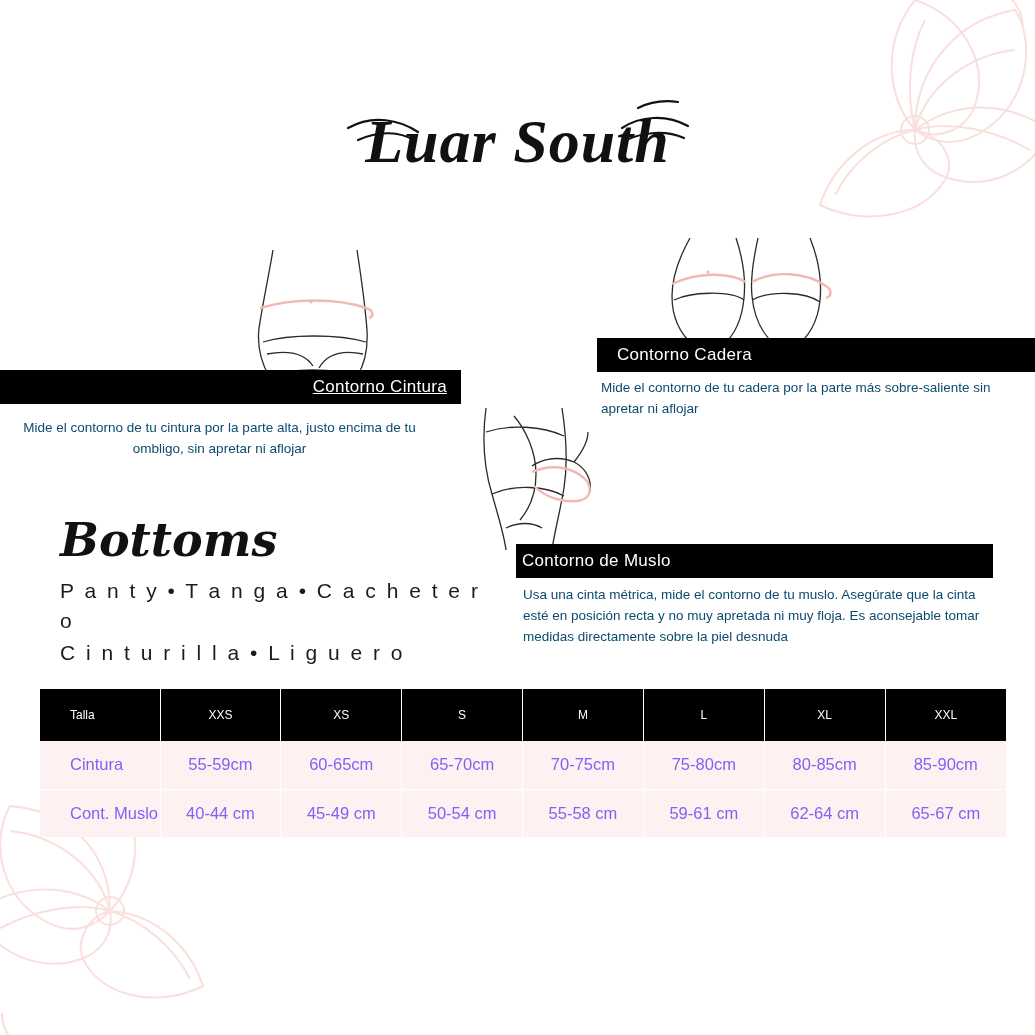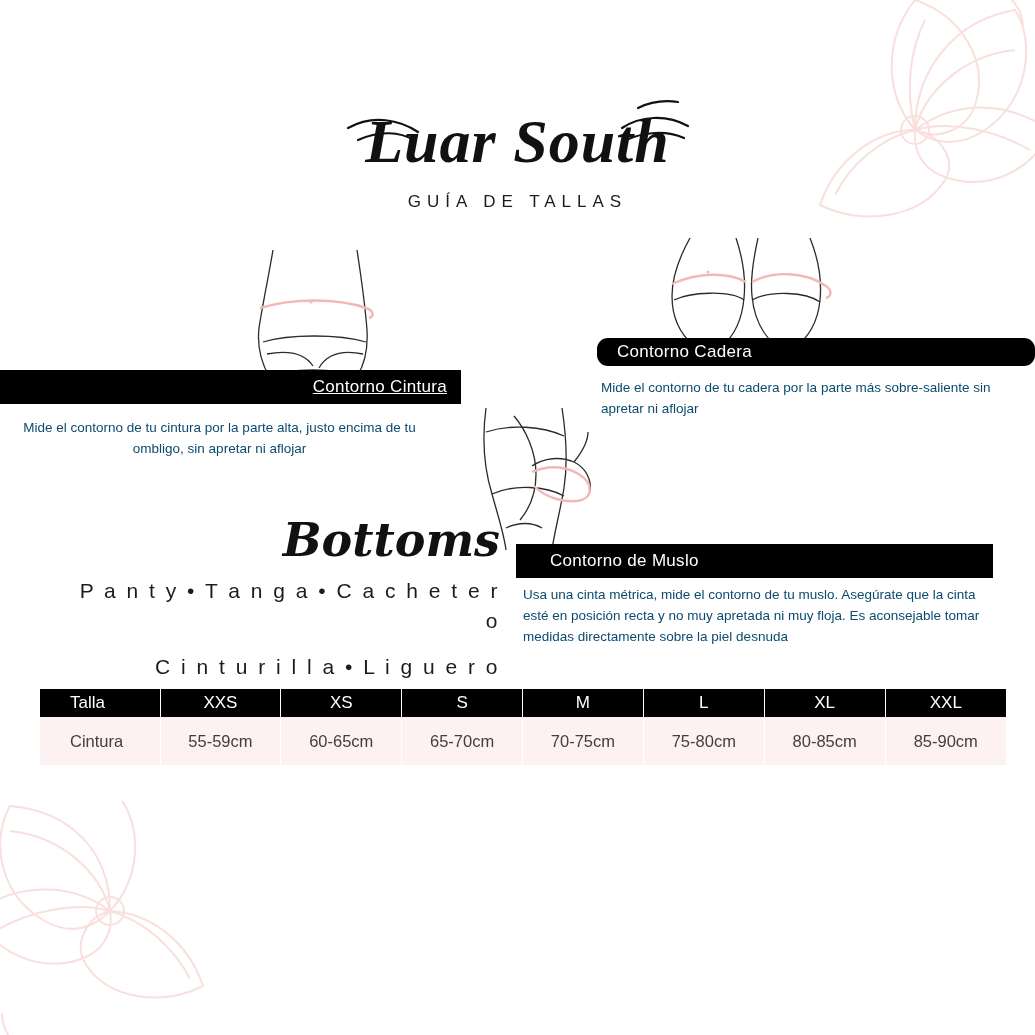--- a/index.html
+++ b/index.html
@@ -68,32 +68,31 @@
     width: 461px;
     height: 34px;
     justify-content: flex-end;
     padding-right: 14px;
     text-decoration: underline;
   }
   .banner-cadera {
     left: 597px;
     top: 338px;
     width: 438px;
-    height: 28px;
+    height: 34px;
     justify-content: flex-start;
     padding-left: 20px;
-    border-radius: 11px;
   }
   .banner-muslo {
     left: 516px;
     top: 544px;
     width: 477px;
     height: 34px;
     justify-content: flex-start;
-    padding-left: 34px;
+    padding-left: 6px;
   }
 
   
   .desc {
     position: absolute;
     font-size: 13.5px;
     line-height: 1.55;
     color: #0c4a6e;
   }
   .desc-cintura {
@@ -115,21 +114,21 @@
     width: 470px;
     text-align: left;
   }
 
   
   .bottoms {
     position: absolute;
     left: 60px;
     top: 515px;
     width: 440px;
-    text-align: right;
+    text-align: left;
   }
   .bottoms-title {
     font-family: "DejaVu Serif", serif;
     font-style: italic;
     font-weight: 700;
     font-size: 46px;
     color: #111;
     line-height: 1.1;
   }
   .bottoms-line {
@@ -149,36 +148,36 @@
   }
   table {
     border-collapse: collapse;
     width: 100%;
     table-layout: fixed;
   }
   thead th {
     background: #000000;
     color: #ffffff;
     font-weight: 400;
-    font-size: 17px;
-    height: 28px;
+    font-size: 12px;
+    height: 52px;
     border-right: 1px solid #ffffff;
     text-align: center;
   }
   thead th:last-child { border-right: none; }
   thead th.col-head { text-align: left; padding-left: 30px; width: 120px; }
 
   tbody td {
     background: #fdf2f1;
     height: 48px;
     font-size: 16.5px;
     text-align: center;
     border-right: 1px solid #ffffff;
     border-bottom: 1px solid #ffffff;
-    color: #404040;
+    color: #8b5cf6;
   }
   tbody td:last-child { border-right: none; }
   tbody tr:last-child td { border-bottom: none; }
   tbody td.row-head {
     text-align: left;
     padding-left: 30px;
     width: 120px;
   }
 
   
@@ -231,21 +230,20 @@
     <svg width="360" height="60" viewBox="0 0 360 60" style="position:absolute;left:50%;top:-78px;transform:translateX(-50%);">
       <g stroke="#111" stroke-width="2.2" fill="none" stroke-linecap="round">
         <path d="M10 34 C35 20 62 26 80 38"></path>
         <path d="M20 46 C42 36 62 38 76 46"></path>
         <path d="M284 34 C302 22 328 20 350 32"></path>
         <path d="M288 46 C306 38 328 36 346 44"></path>
         <path d="M300 14 C312 8 326 6 340 8"></path>
       </g>
     </svg>
   </div>
-  <div class="brand-sub">GUÍA DE TALLAS</div>
 </div>
 
 <div class="illo illo-waist">
   <svg width="190" height="130" viewBox="0 0 190 130" fill="none">
     <g stroke="#2b2b2b" stroke-width="1.3" fill="none">
       <path d="M28 0 C24 24 18 52 14 78 C12 96 16 112 24 126"></path>
       <path d="M112 0 C116 26 120 54 122 80 C123 98 120 114 112 126"></path>
       <path d="M24 126 C46 118 90 118 112 126"></path>
       <path d="M18 92 C44 84 94 84 121 92"></path>
       <path d="M22 104 C44 100 60 104 68 116"></path>
@@ -309,21 +307,21 @@
 <div class="desc desc-cadera">Mide el contorno de tu cadera por la parte más sobre-saliente sin apretar ni aflojar</div>
 
 <div class="banner banner-muslo">
   <span>Contorno de  Muslo</span>
 </div>
 <div class="desc desc-muslo">Usa una cinta métrica, mide el contorno de tu muslo. Asegúrate que la cinta esté en posición recta y no muy apretada ni muy floja. Es aconsejable tomar medidas directamente sobre la piel desnuda</div>
 
 <div class="bottoms">
   <div class="bottoms-title">Bottoms</div>
   <div class="bottoms-line">P a n t y • T a n g a • C a c h e t e r o</div>
-  <div class="bottoms-line" style="margin-top:16px;">C i n t u r i l l a • L i g u e r o</div>
+  <div class="bottoms-line" style="margin-top:2px;">C i n t u r i l l a • L i g u e r o</div>
 </div>
 
 <div class="table-wrap">
   <table>
     <thead>
       <tr>
         <th class="col-head">Talla</th>
         <th>XXS</th>
         <th>XS</th>
         <th>S</th>
@@ -337,15 +335,25 @@
       <tr>
         <td class="row-head">Cintura</td>
         <td>55-59cm</td>
         <td>60-65cm</td>
         <td>65-70cm</td>
         <td>70-75cm</td>
         <td>75-80cm</td>
         <td>80-85cm</td>
         <td>85-90cm</td>
       </tr>
+      <tr>
+        <td class="row-head">Cont. Muslo</td>
+        <td>40-44 cm</td>
+        <td>45-49 cm</td>
+        <td>50-54 cm</td>
+        <td>55-58 cm</td>
+        <td>59-61 cm</td>
+        <td>62-64 cm</td>
+        <td>65-67 cm</td>
+      </tr>
     </tbody>
   </table>
 </div>
 
 </body></html>

